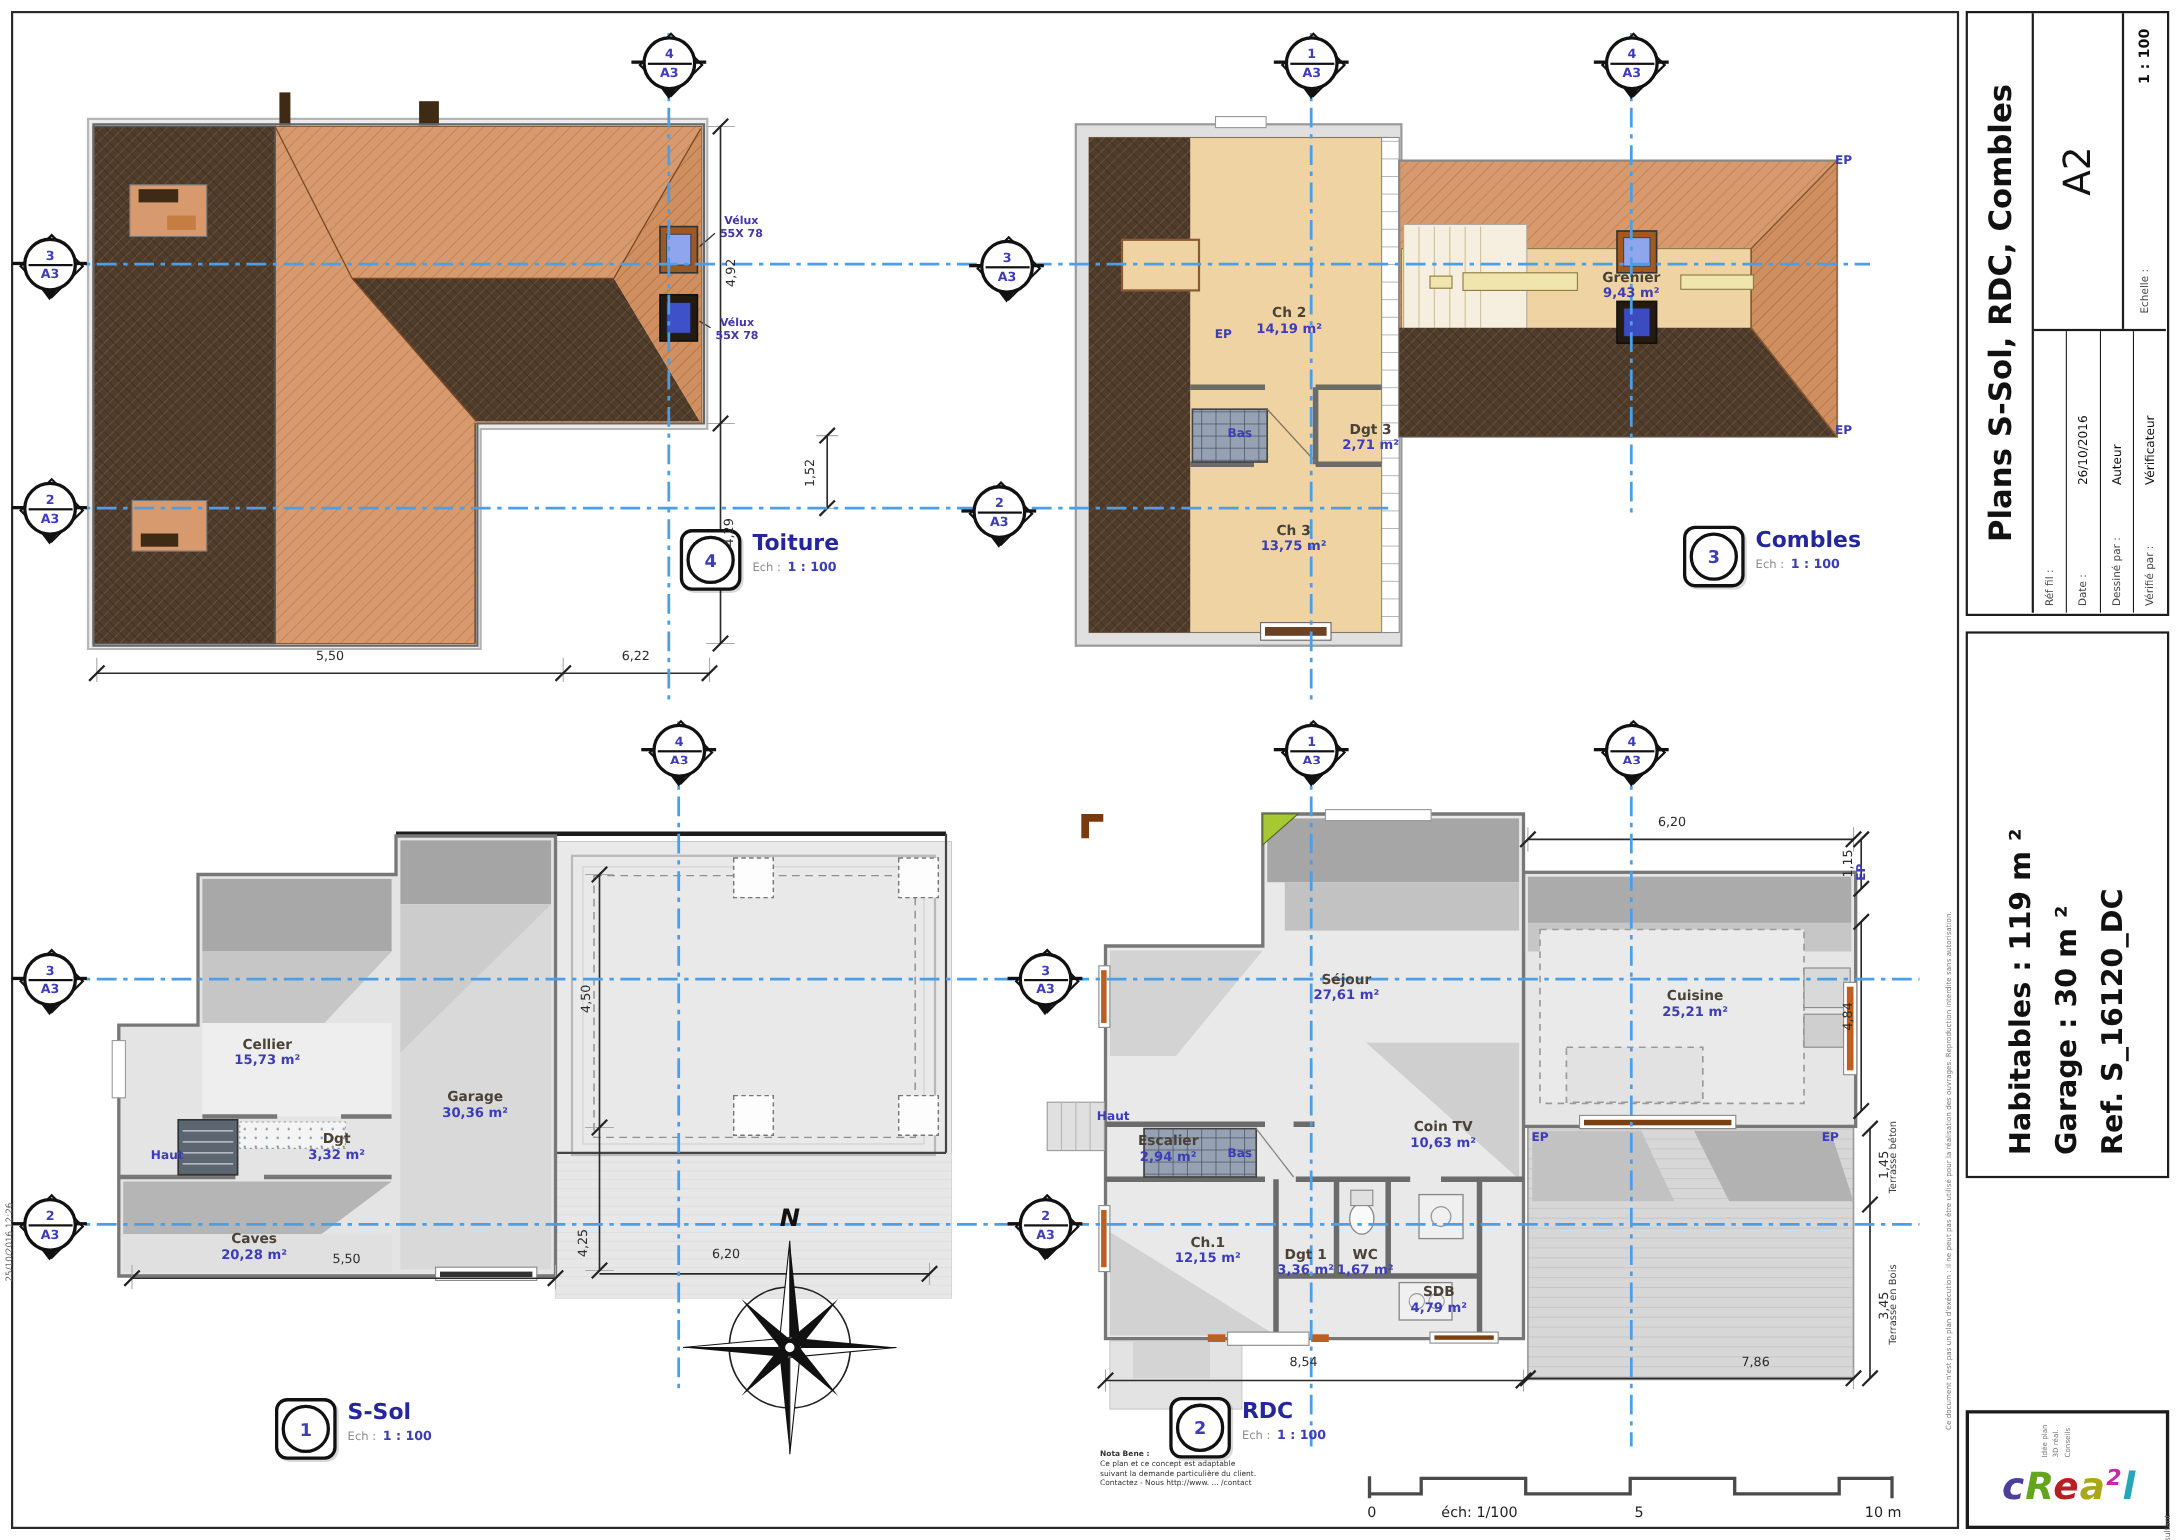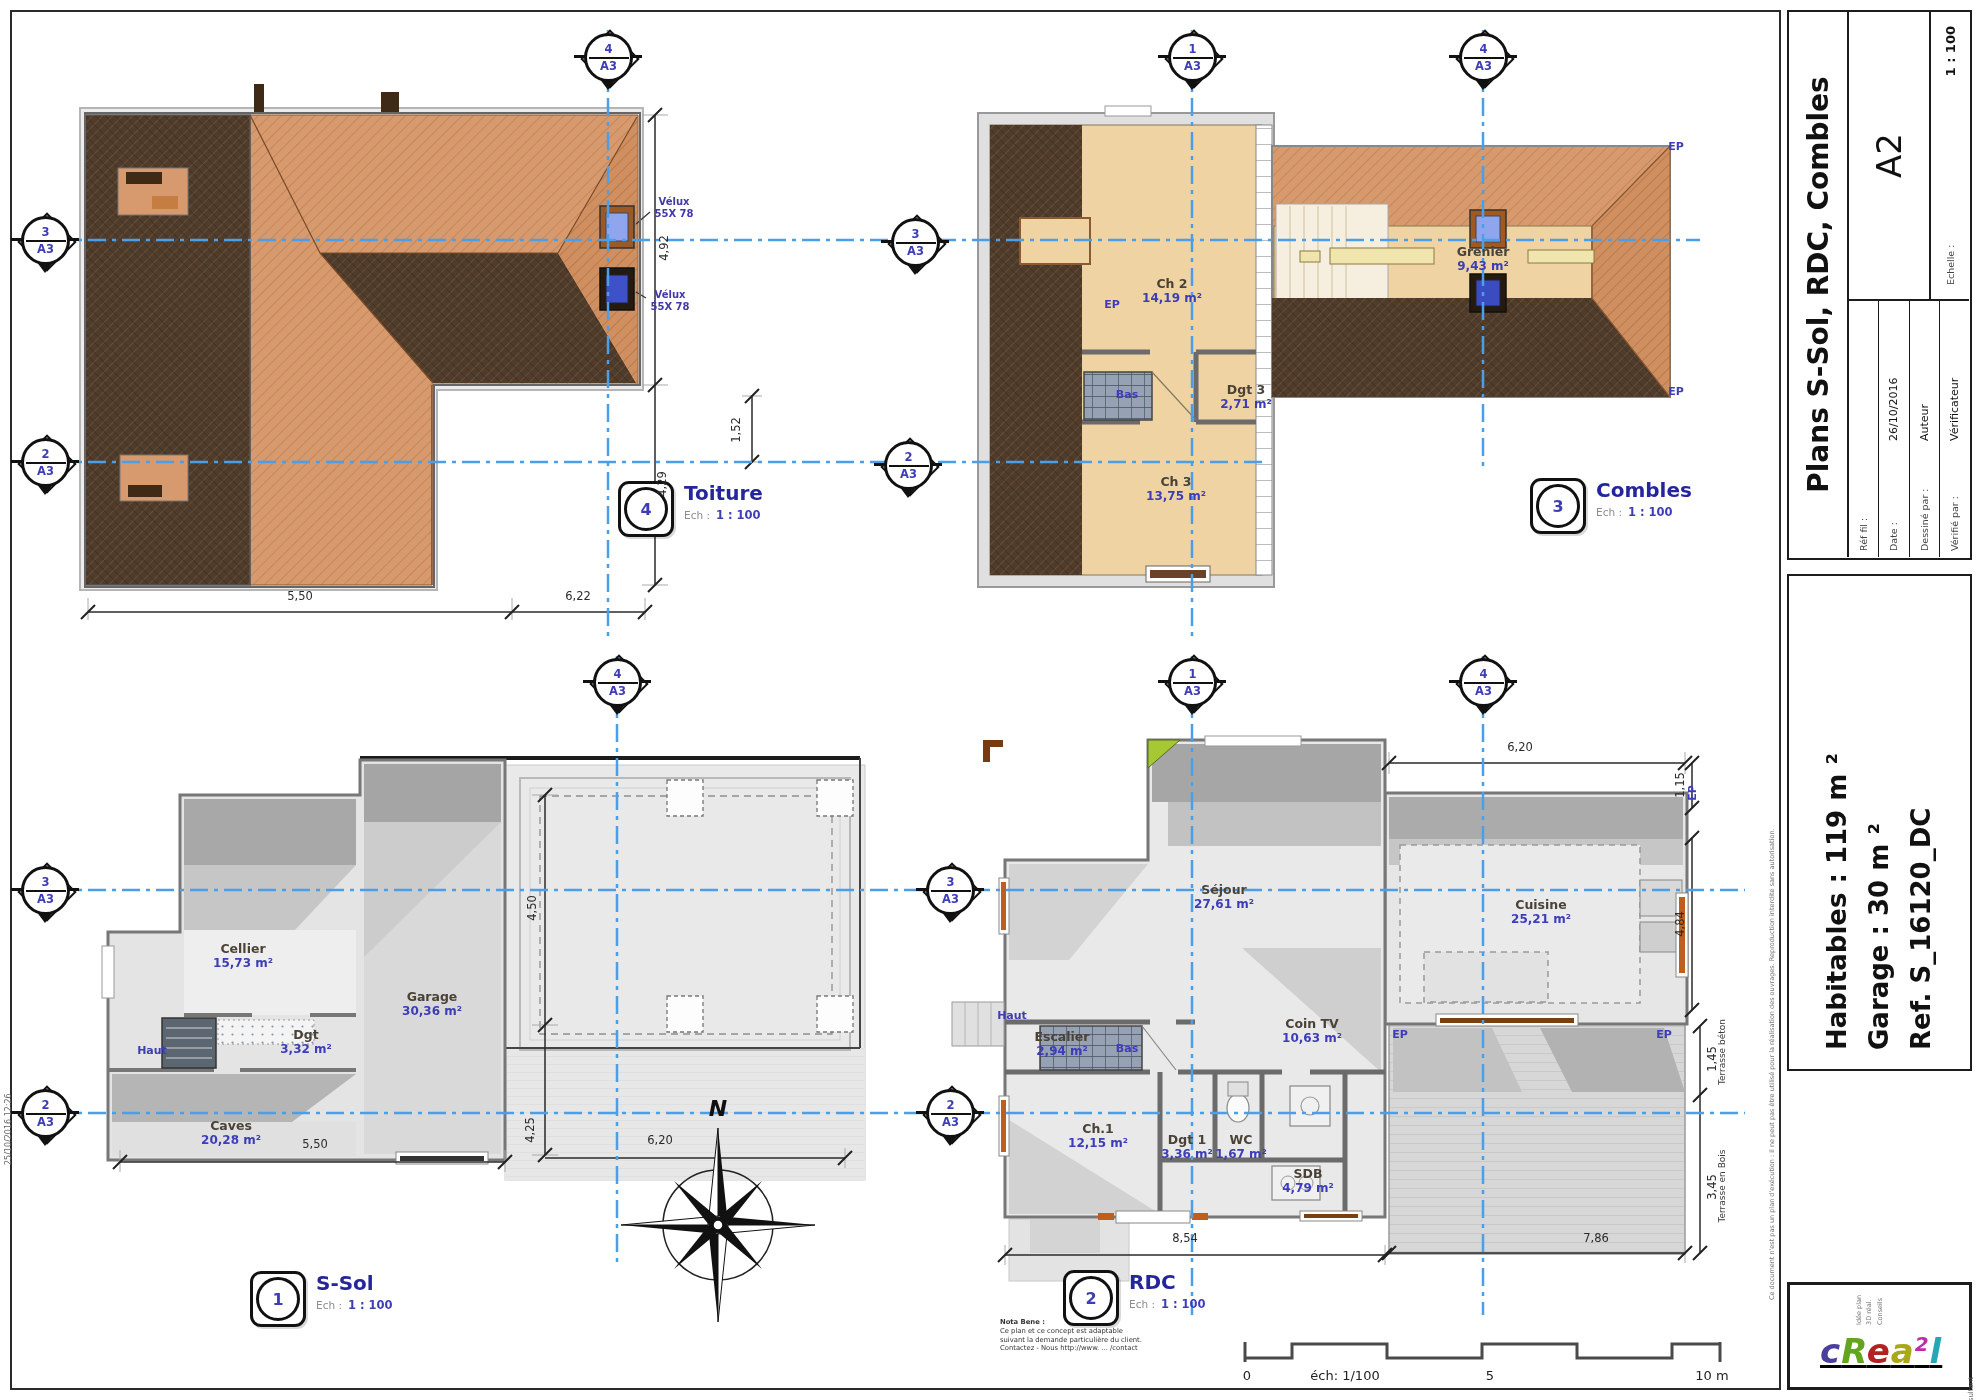--- a/index.html
+++ b/index.html
@@ -53,21 +53,21 @@
   .tb-a2{position:absolute;left:258px;top:60px;width:287px;height:82px;border-bottom:2px solid #1c1c1c;
          display:flex;align-items:center;justify-content:center;font-size:34px;color:#111;box-sizing:border-box;}
   .tb-scale{position:absolute;left:258px;top:142px;width:287px;height:38px;display:flex;align-items:center;
             justify-content:space-between;padding:0 14px;box-sizing:border-box;}
   .tb-scale .l{font-size:9.5px;color:#444;}
   .tb-scale .v{font-size:13px;color:#111;font-weight:bold;}
   .tb2-in{padding:10px 18px;display:flex;flex-direction:column;justify-content:center;gap:12px;height:180px;width:492px;box-sizing:border-box;}
   .tb2-line{font-size:26px;font-weight:bold;color:#111;white-space:nowrap;}
   
   #lbox{left:1787px;top:1282px;width:185px;height:108px;border-width:3px;}
-  .logotext{position:absolute;left:30px;top:46px;font-weight:bold;font-style:italic;font-size:34px;letter-spacing:1px;white-space:nowrap;text-decoration:underline;}
+  .logotext{position:absolute;left:30px;top:46px;font-weight:bold;font-style:italic;font-size:34px;letter-spacing:1px;white-space:nowrap;}
   .logotext .sup{font-size:20px;vertical-align:super;}
   .lcopy{position:absolute;right:2px;top:92px;transform:rotate(-90deg);transform-origin:100% 0;
          font-size:7px;color:#666;white-space:nowrap;}
   .ltiny{position:absolute;left:64px;top:40px;transform:rotate(-90deg);transform-origin:0 0;
          font-size:6.5px;color:#555;line-height:1.6;white-space:nowrap;}
   
   .fp{color:#777;}
   #stripA{position:absolute;left:1768px;top:1300px;transform:rotate(-90deg);transform-origin:0 0;width:690px;
           font-size:6.5px;white-space:nowrap;}
   #stamp{position:absolute;left:4px;top:1165px;transform:rotate(-90deg);transform-origin:0 0;width:140px;

